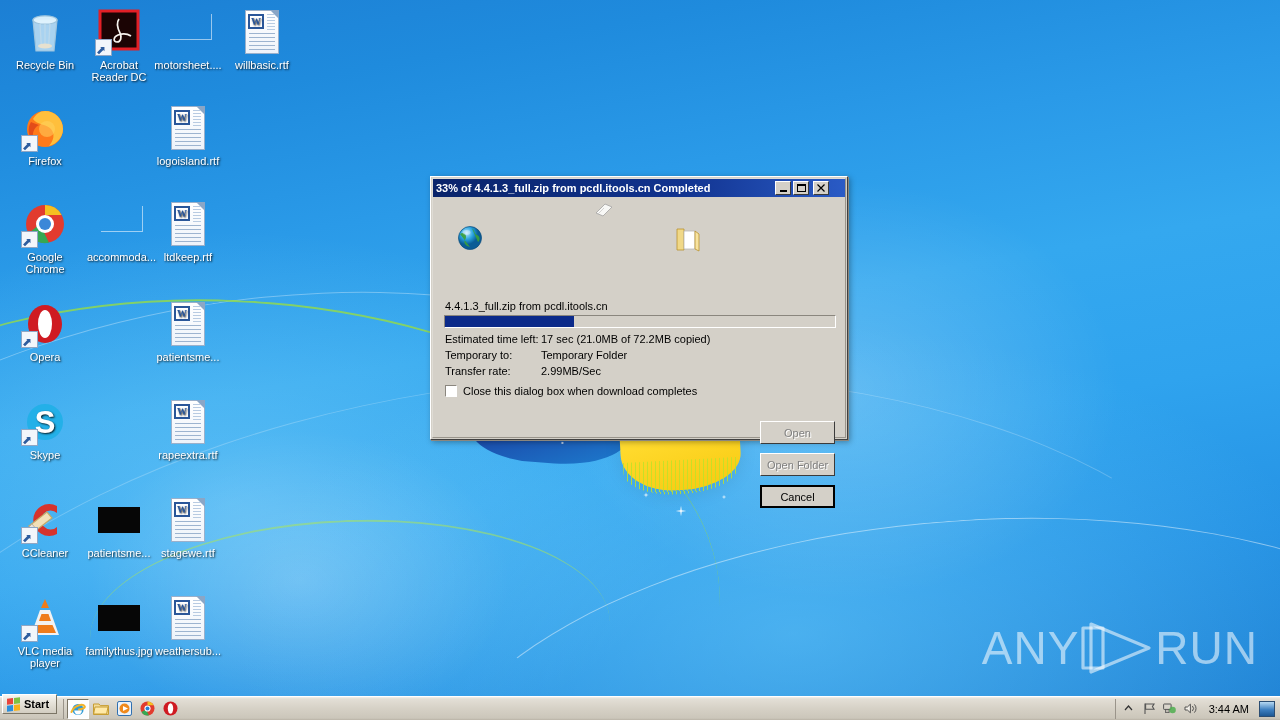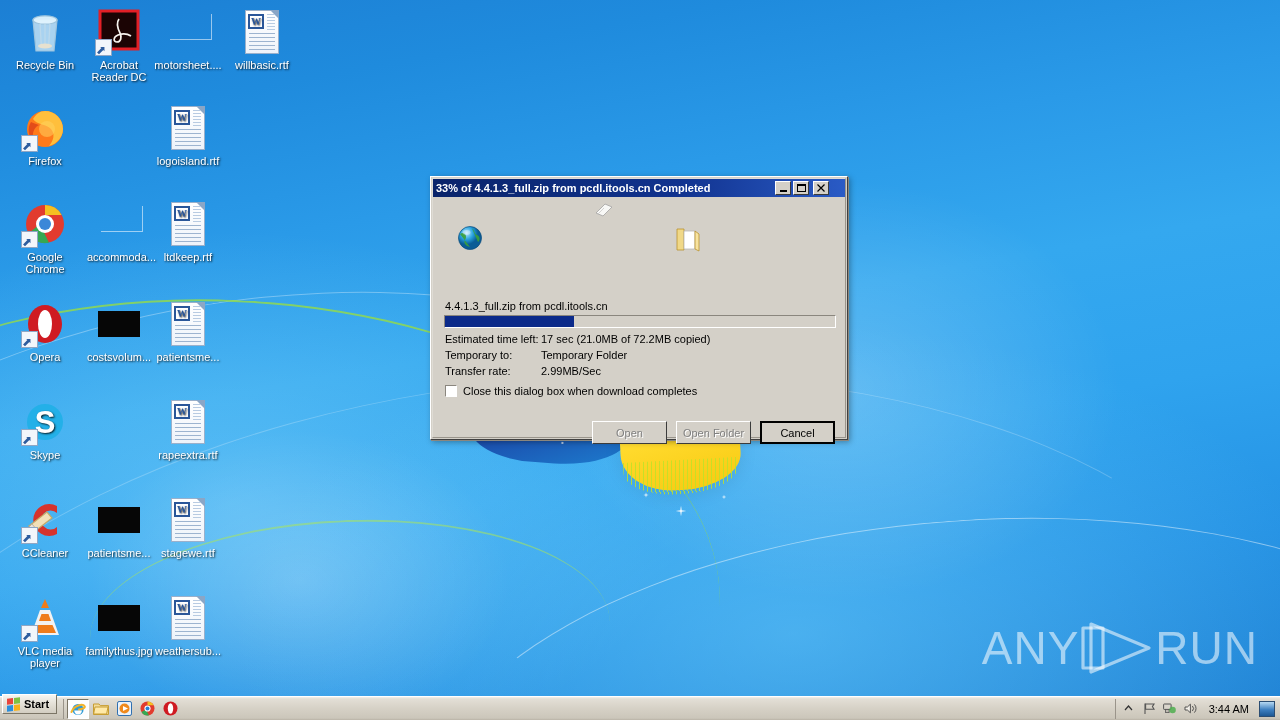--- a/index.html
+++ b/index.html
@@ -174,21 +174,21 @@
   #progress-track {
     position:absolute; left:11px; top:116px; width:392px; height:13px;
     background:#d4d0c8; border:1px solid; border-color:#8a867e #ffffff #ffffff #8a867e;
   }
   #progress-fill { height:100%; background:#0b2a8a; }
   .row { position:absolute; left:12px; font-size:11px; white-space:nowrap; }
   .row .k { display:inline-block; width:96px; }
   #r1 { top:134px; } #r2 { top:150px; } #r3 { top:166px; }
   #cbrow { position:absolute; left:12px; top:186px; display:flex; align-items:center; gap:6px; cursor:pointer; }
   #cbox { width:12px; height:12px; background:#fff; border:1px solid; border-color:#8a867e #ffffff #ffffff #8a867e; }
-  #btnrow { position:absolute; right:10px; top:222px; display:flex; gap:9px; }
+  #btnrow { position:absolute; right:10px; top:222px; display:flex; gap:9px;flex-direction:column; }
   .btn {
     width:75px; height:23px; font-size:11px; font-family:"Liberation Sans",sans-serif;
     background:#d4d0c8; border:1px solid; border-color:#ffffff #3b3b3b #3b3b3b #ffffff;
     display:flex; align-items:center; justify-content:center; cursor:pointer;
   }
   .btn .cap { display:block; }
   .btn.disabled { color:#808080; text-shadow:1px 1px 0 #fff; cursor:default; }
   .btn.focus { border:2px solid #000; }
   
   #watermark {
@@ -295,26 +295,20 @@
           </div>
         </div>
         <span class="lbl">ltdkeep.rtf</span>
       </div>
       <div class="dicon" style="left: 8px; top: 300px;">
         <div class="glyph shortcut"><svg viewBox="0 0 48 48">
         <ellipse cx="24" cy="24" rx="17" ry="19" fill="#cf1b22"></ellipse>
         <ellipse cx="24" cy="24" rx="7" ry="14" fill="#fff"></ellipse>
       </svg></div>
         <span class="lbl">Opera</span>
-      </div>
-      <div class="dicon" style="left: 82px; top: 300px;">
-        <div class="glyph">
-          <div class="thumb-black"></div>
-        </div>
-        <span class="lbl">costsvolum...</span>
       </div>
       <div class="dicon" style="left: 151px; top: 300px;">
         <div class="glyph">
           <div class="doc">
         <span class="w">W</span>
             <span class="lines2"></span>
             <span class="lines"></span>
           </div>
         </div>
         <span class="lbl">patientsme...</span>

